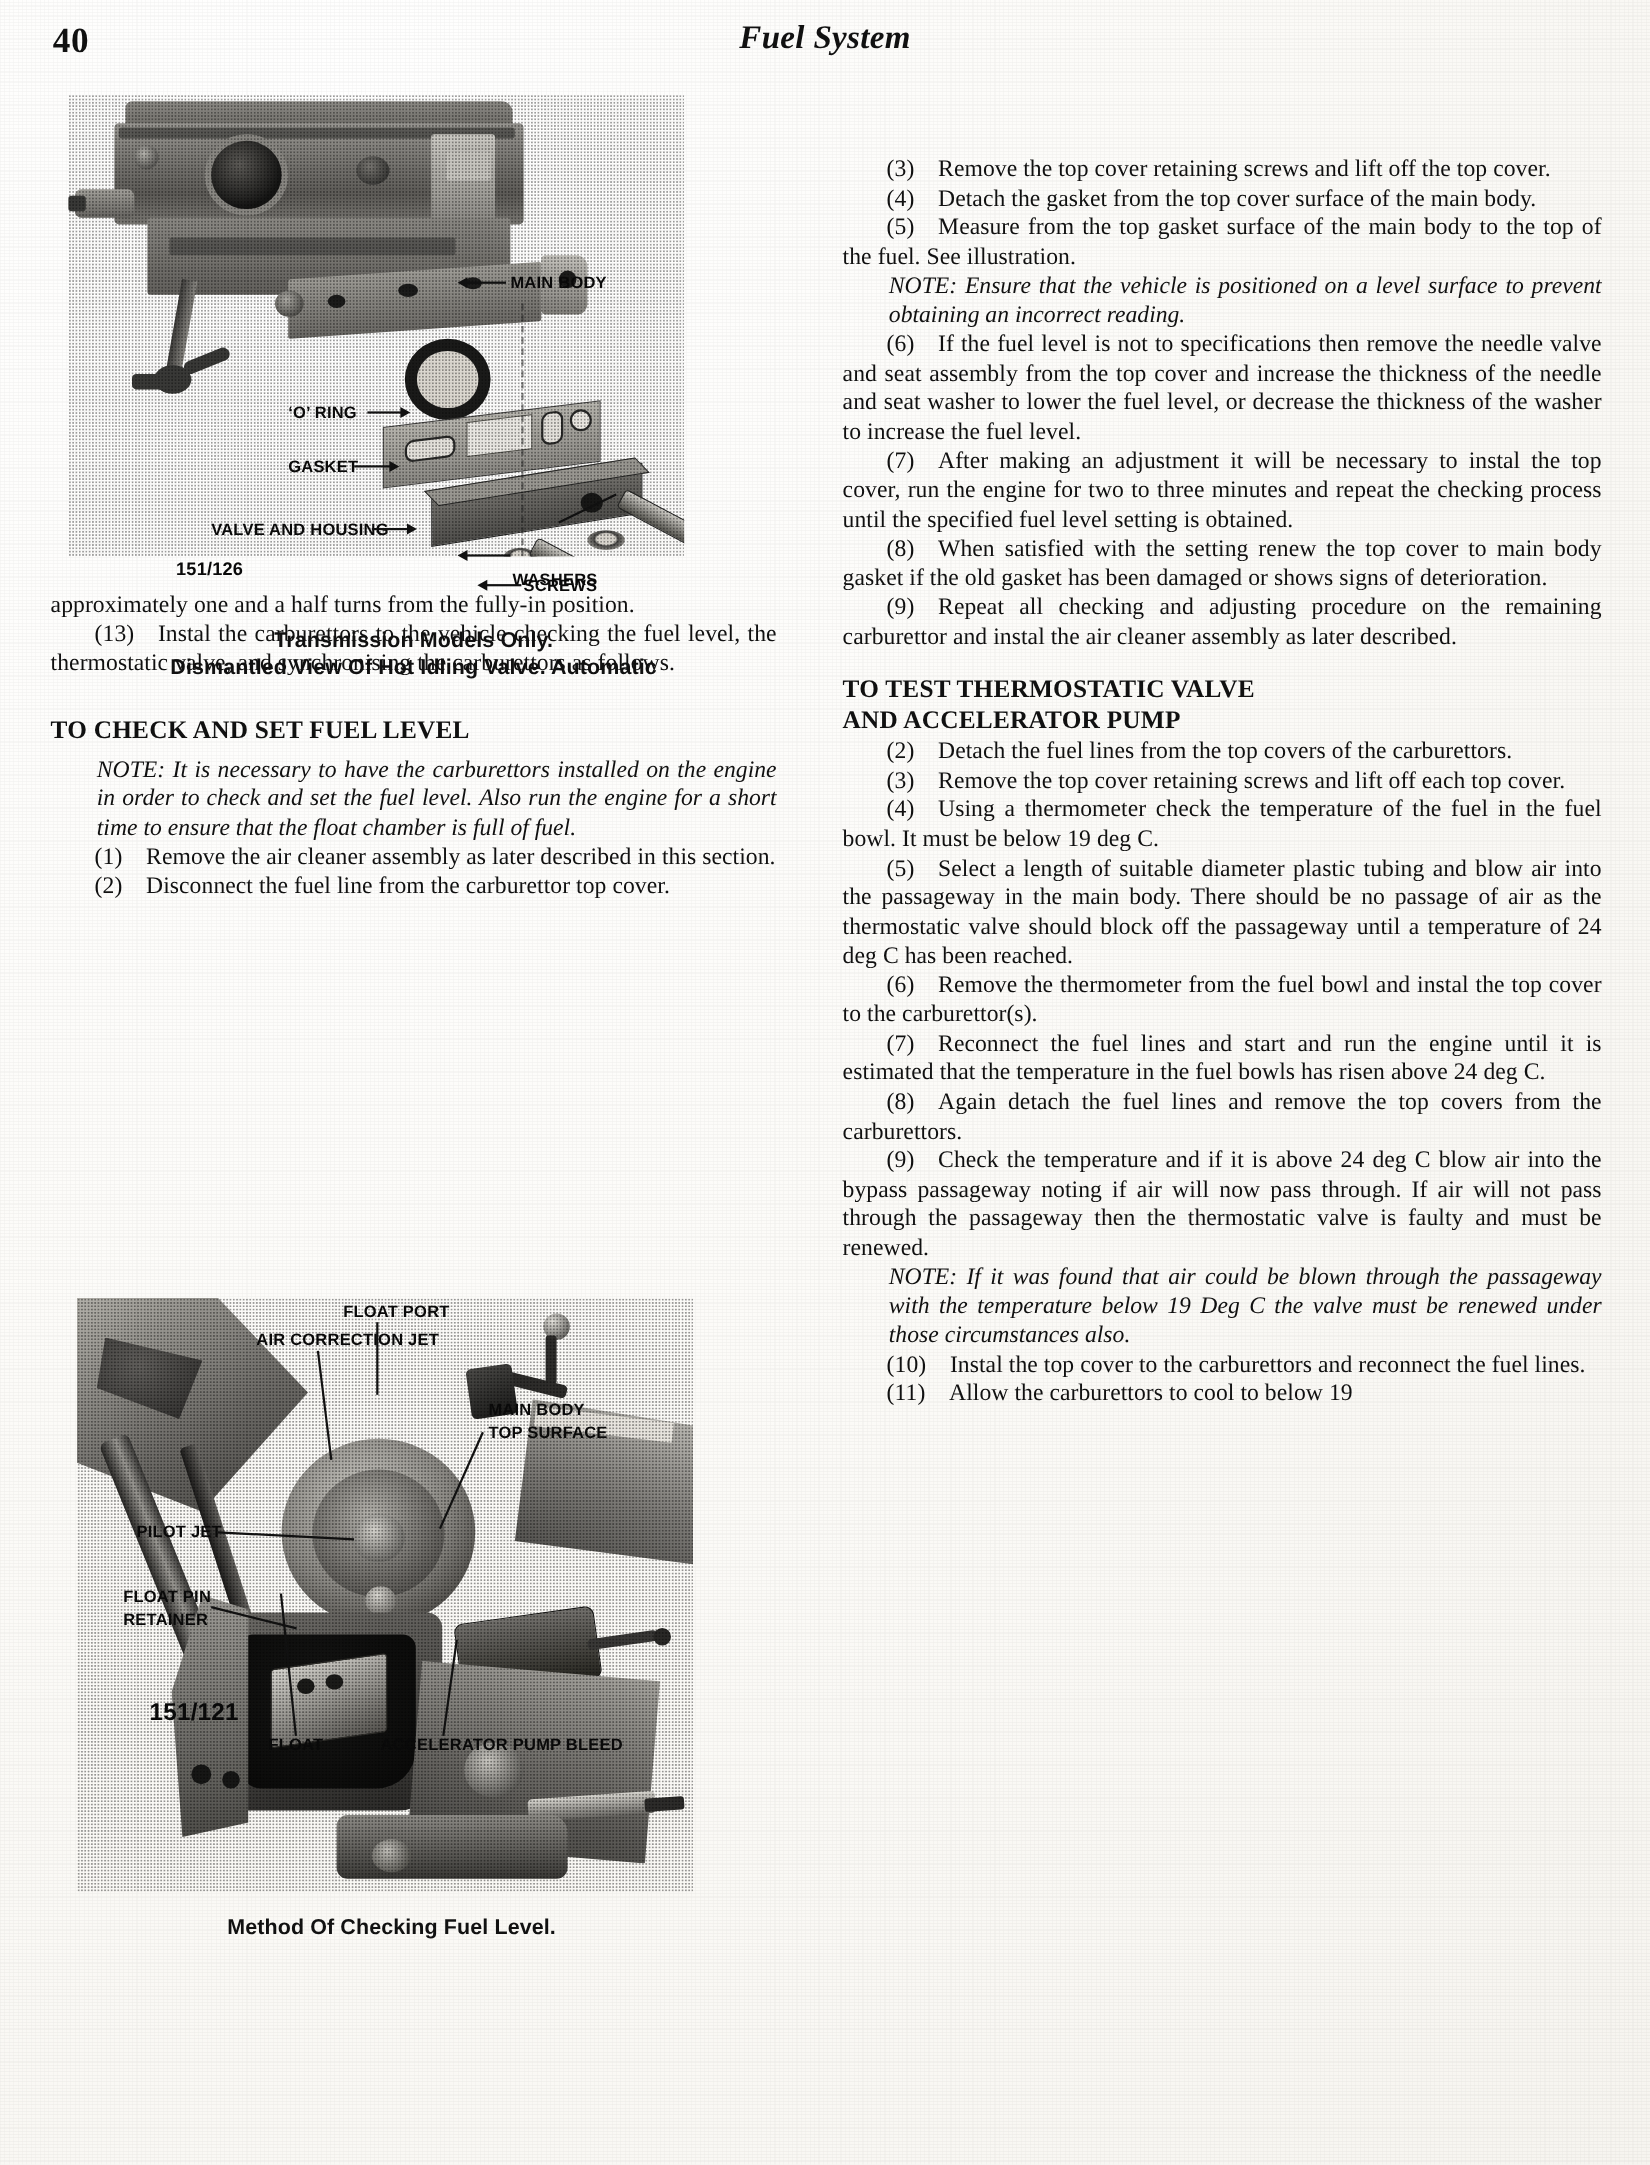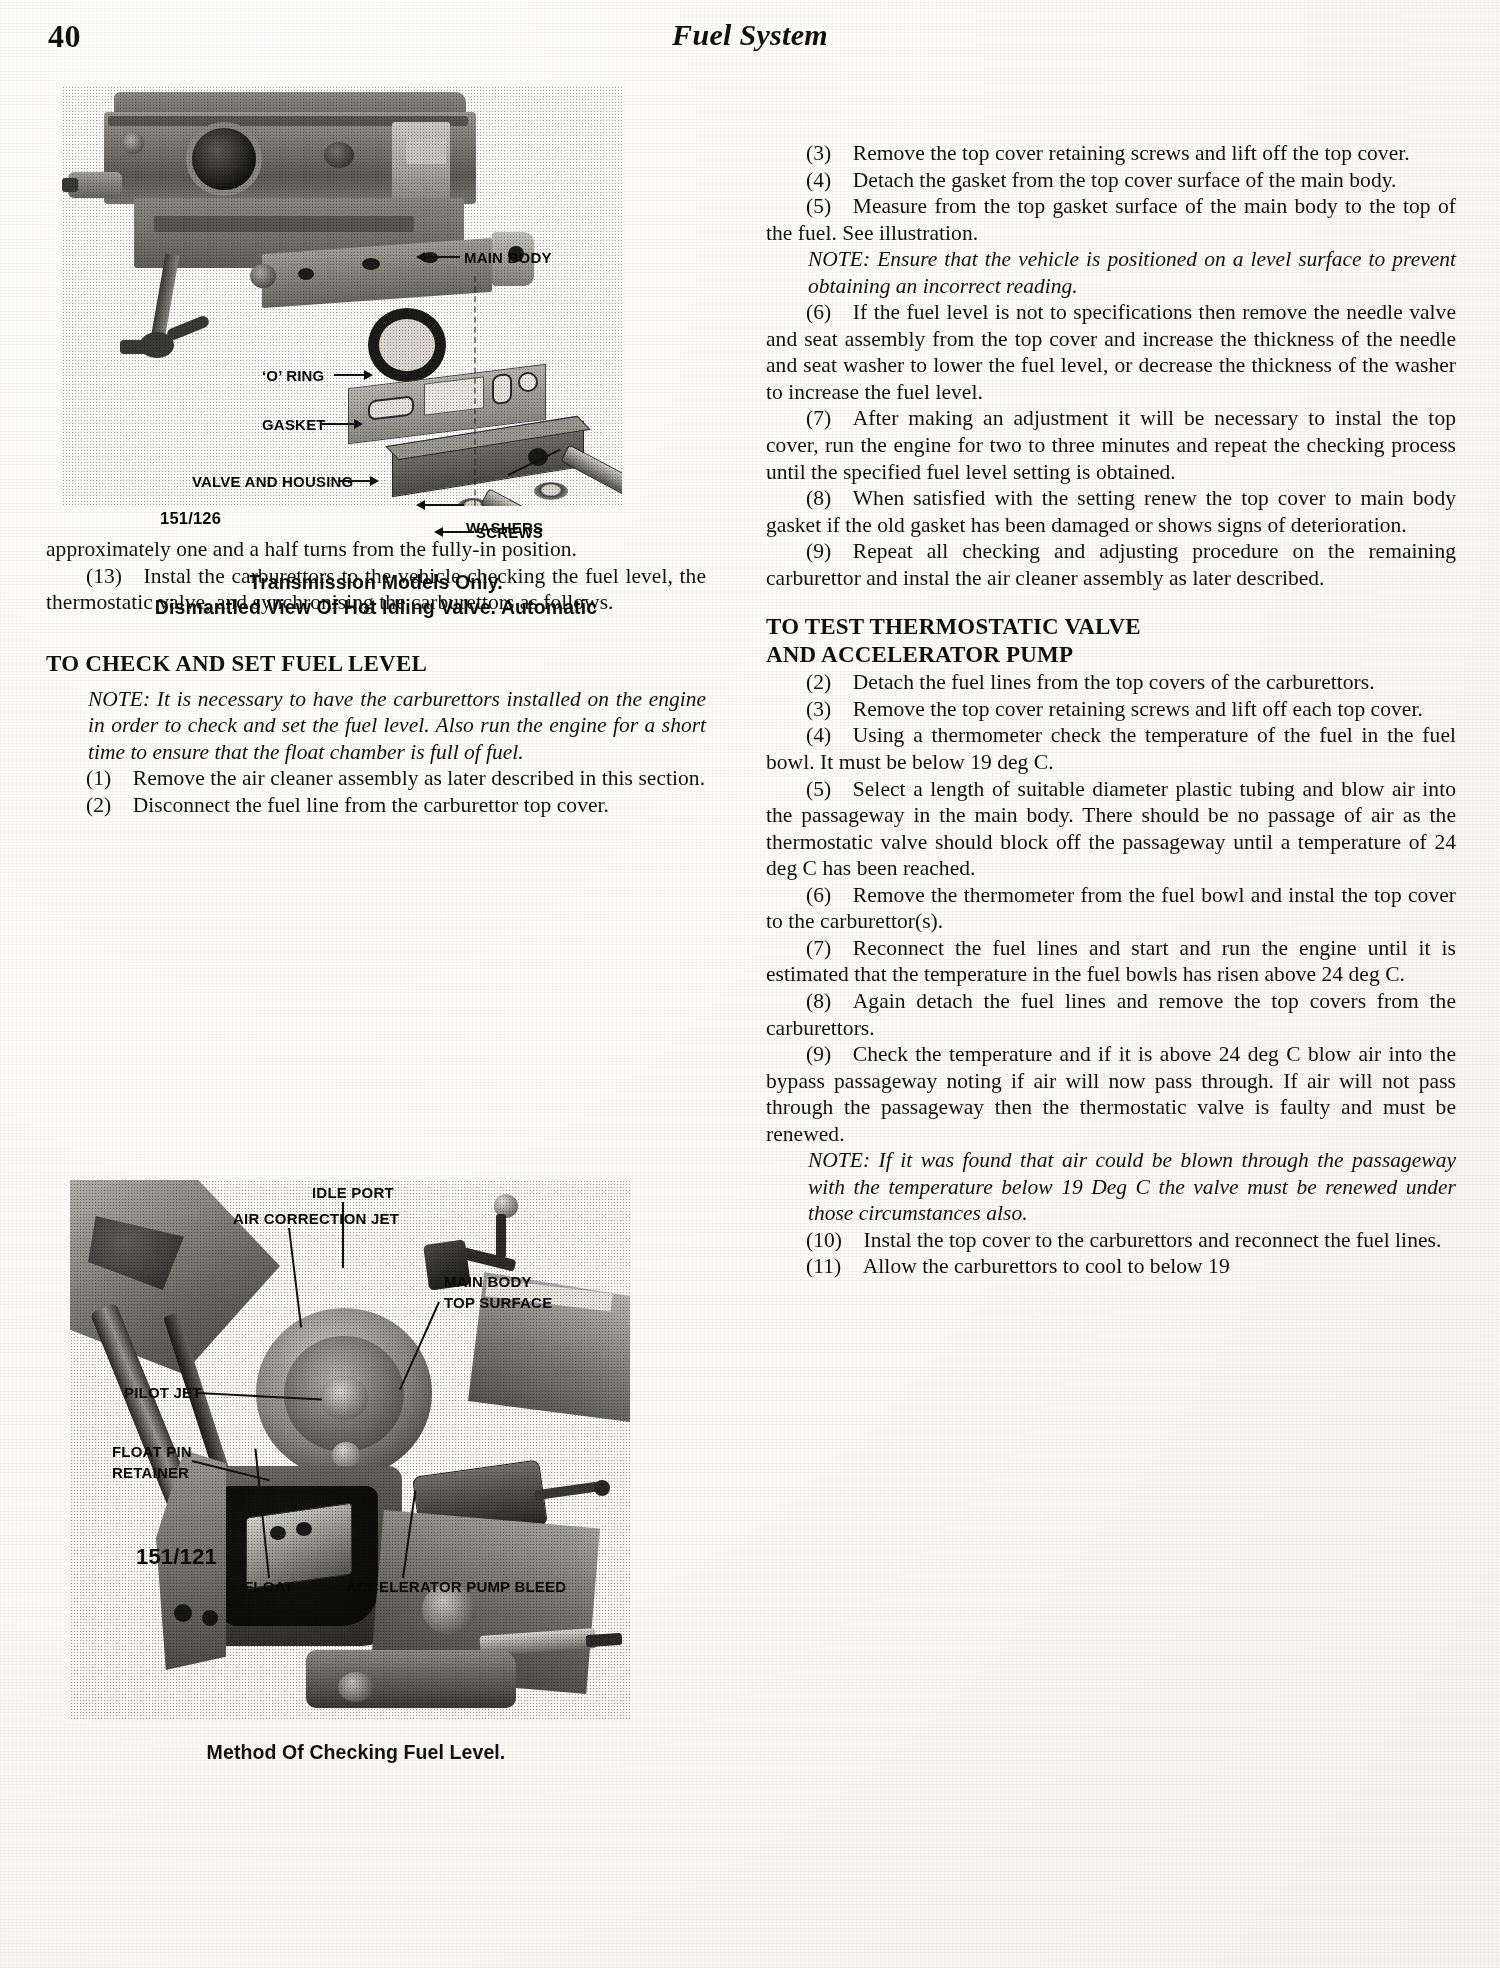--- a/index.html
+++ b/index.html
@@ -321,21 +321,21 @@
       <div style="position:absolute;left:516px;top:454px;width:36px;height:12px;background:#2d2c2a;border-radius:3px;transform:rotate(-4deg);"></div>
 
       <div style="position:absolute;left:236px;top:470px;width:210px;height:58px;
                   background:linear-gradient(180deg,#8d8b86,#3a3936);
                   border-radius:10px 16px 10px 10px;"></div>
       <div class="rnd" style="position:absolute;left:268px;top:492px;width:36px;height:30px;background:radial-gradient(circle at 40% 34%,#c3c1bb,#35342f);"></div>
 
       <div class="halftone"></div>
     </div>
 
-    <div class="lbl" style="left:266px;top:24px;">IDLE PORT</div>
+    <div class="lbl" style="left:266px;top:24px;">FLOAT PORT</div>
     <div class="leader" style="left:296px;top:42px;width:2px;height:66px;"></div>
 
     <div class="lbl" style="left:158px;top:50px;margin-left:29px;">AIR CORRECTION JET</div>
     <div class="leader" style="left:242px;top:68px;width:2px;height:100px;transform:rotate(-7deg);transform-origin:top center;"></div>
 
     <div class="lbl" style="left:398px;top:112px;line-height:1.38;">
       <div>MAIN BODY</div>
       <div>TOP SURFACE</div>
     </div>
     <div class="leader" style="left:392px;top:142px;width:2px;height:96px;transform:rotate(24deg);transform-origin:top center;"></div>

